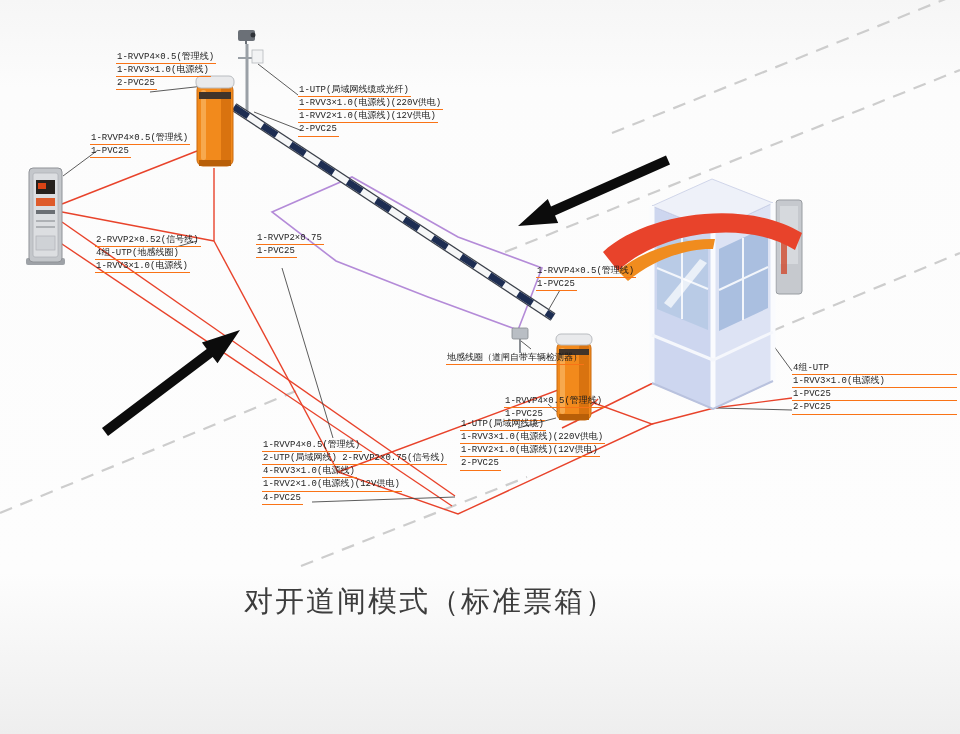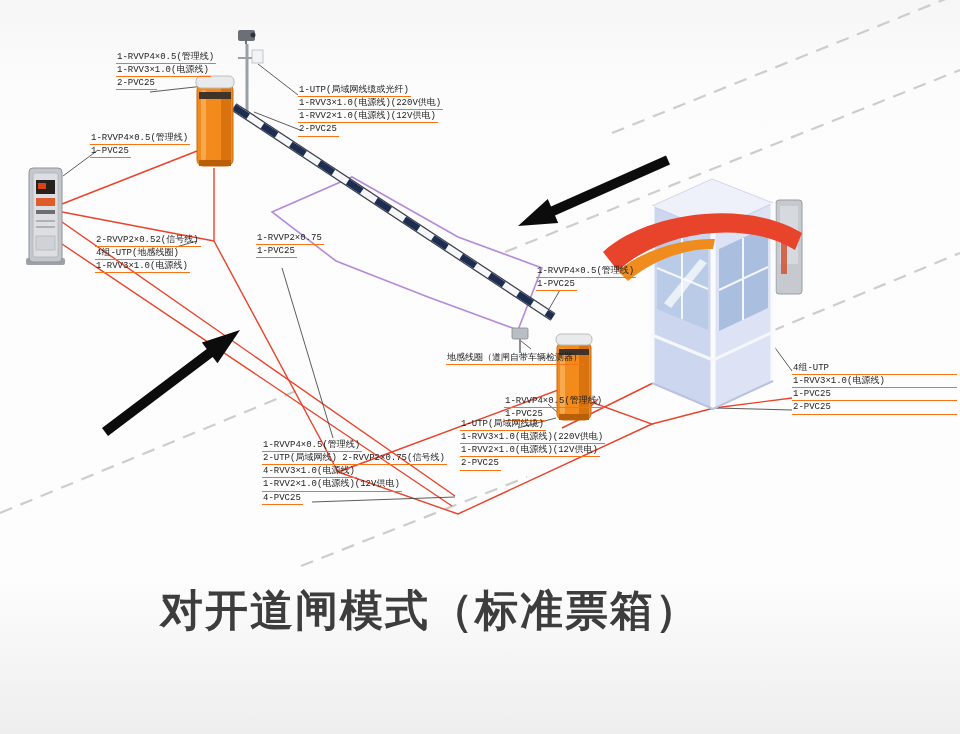--- a/index.html
+++ b/index.html
@@ -16,21 +16,21 @@
     position:absolute; font-size:9px; line-height:1.35; color:#1c1c1c;
     white-space:nowrap; z-index:5;
   }
   .callout .cl {
     border-bottom:1px solid #f97316; padding:0 2px 0 1px; width:max-content;font-family:Liberation Mono, monospace;
   }
   .callout.wrap { white-space:normal; width:165px; }
   .callout.wrap .cl { width:auto; max-width:165px; }
   #title {
     position:absolute; left:110px; top:582px; width:640px; text-align:center;
-    font-size:43px; font-weight:700; letter-spacing:2px; color:#3d3d3d; z-index:5;
+    font-size:29px; font-weight:400; letter-spacing:2px; color:#3d3d3d; z-index:5;
   }
 </style>
 </head>
 <body>
 
 <div id="stage">
 
 <svg width="960" height="734" viewBox="0 0 960 734">
 
   <g stroke="#cdcdcd" stroke-width="2.2" stroke-dasharray="13 9">

